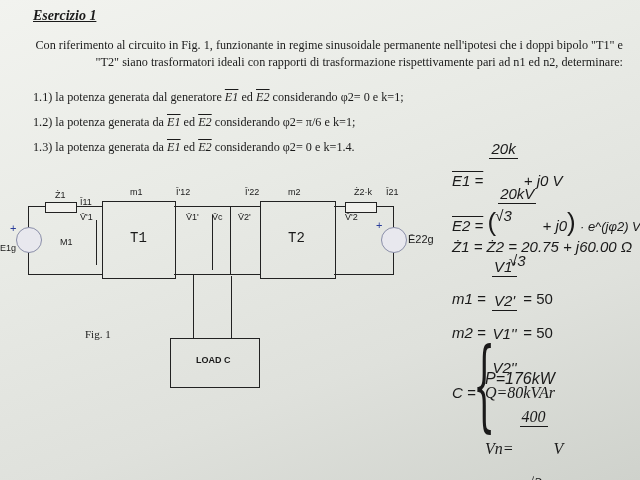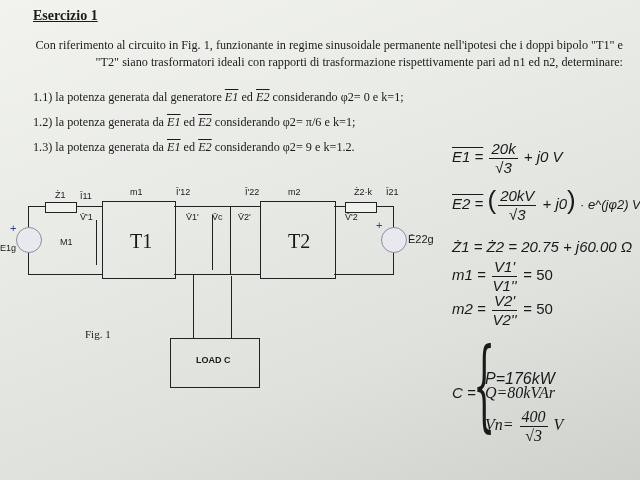--- a/index.html
+++ b/index.html
@@ -3,33 +3,33 @@
 <meta charset="utf-8">
 <style>
   html, body { margin:0; padding:0; }
   body {
     width:640px; height:480px; overflow:hidden; position:relative;
     background: linear-gradient(160deg, #f2f3ef 0%, #e9ebe6 35%, #dfe1dc 70%, #cfd2cc 100%);
     font-family: "Liberation Serif", "DejaVu Serif", serif;
     color:#1a1a1a;
   }
   .abs { position:absolute; }
-  .title { left:33px; top:8px; font-size:14px; font-weight:bold; text-decoration:underline; }
+  .title { left:33px; top:8px; font-size:14px; font-weight:bold; text-decoration:underline;font-style:italic; }
   .intro { left:33px; top:37px; width:590px; font-size:12.2px; line-height:17px;text-align:right; }
   .q { left:33px; font-size:12.2px; white-space:nowrap; }
   .ov { text-decoration: overline; font-style:italic; }
   .eq { font-family:Liberation Sans, sans-serif; font-size:15px; font-style:italic; white-space:nowrap; }
-  .frac { display:inline-flex; flex-direction:column; align-items:center; vertical-align:middle; margin:0 2px; }
+  .frac { display:inline-flex; flex-direction:column; align-items:center; vertical-align:middle; margin:0 2px;gap:48px; }
   .frac .num { border-bottom:1px solid #1a1a1a; padding:0 2px; line-height:18px; }
   .frac .den { line-height:18px; }
   .brace { font-size:90px; line-height:80px; font-style:normal; font-weight:100; }
   .box { border:1.4px solid #222; background:transparent; }
   .wire { background:#222; }
   .lbl { font-family:"Liberation Sans","DejaVu Sans",sans-serif; font-size:9px; white-space:nowrap; }
-  .blk { font-family:Liberation Serif, serif; font-size:20px; }
+  .blk { font-family:Liberation Mono, monospace; font-size:14px; }
   .src { width:24px; height:24px; border:1.4px solid #8a8ea8; border-radius:50%; background:#e8e8ee; }
   .res { width:30px; height:9px; border:1.3px solid #222; background:#f0f0ec; }
   .arrow-v { width:1.2px; background:#222; }
 </style>
 </head>
 <body>
 
 <div class="abs title">Esercizio 1</div>
 <div class="abs intro">Con riferimento al circuito in Fig. 1, funzionante in regime sinusoidale permanente nell'ipotesi che i doppi bipolo "T1" e "T2" siano trasformatori ideali con rapporti di trasformazione rispettivamente pari ad n1 ed n2, determinare:</div>
 
@@ -48,34 +48,34 @@
   <span>ed</span>
   <span class="ov">E2</span>
   <span>considerando φ2= π/6 e k=1;</span>
 </div>
 <div class="abs q" style="top:140px">
   <span>1.3)</span>
   <span>la potenza generata da</span>
   <span class="ov">E1</span>
   <span>ed</span>
   <span class="ov">E2</span>
-  <span>considerando φ2= 9 e k=1.2.</span>
+  <span>considerando φ2= 0 e k=1.4.</span>
 </div>
 
 <div class="abs" style="left:0;top:175px;width:430px;height:210px">
 
   <div class="abs wire" style="left:28px;top:31px;width:74px;height:1.4px"></div>
   <div class="abs wire" style="left:28px;top:31px;width:1.4px;height:68px"></div>
   <div class="abs wire" style="left:28px;top:99px;width:74px;height:1.4px"></div>
   <div class="abs src" style="left:16px;top:52px"></div>
   <div class="abs lbl" style="left:10px;top:47px;color:#2a3d9a;font-size:11px">+</div>
   <div class="abs lbl" style="left:0;top:68px">E1g</div>
   <div class="abs res" style="left:45px;top:27px"></div>
   <div class="abs lbl" style="left:55px;top:15px">Ż1</div>
-  <div class="abs lbl" style="left:80px;top:16px">Ī11</div>
+  <div class="abs lbl" style="left:80px;top:22px">Ī11</div>
   <div class="abs lbl" style="left:80px;top:37px">V̄'1</div>
   <div class="abs lbl" style="left:60px;top:62px">M1</div>
   <div class="abs arrow-v" style="left:96px;top:45px;height:45px"></div>
 
   <div class="abs box" style="left:102px;top:26px;width:72px;height:76px"></div>
   <div class="abs blk" style="left:130px;top:55px">T1</div>
   <div class="abs lbl" style="left:130px;top:12px">m1</div>
 
   <div class="abs wire" style="left:174px;top:31px;width:86px;height:1.4px"></div>
   <div class="abs wire" style="left:174px;top:99px;width:86px;height:1.4px"></div>

